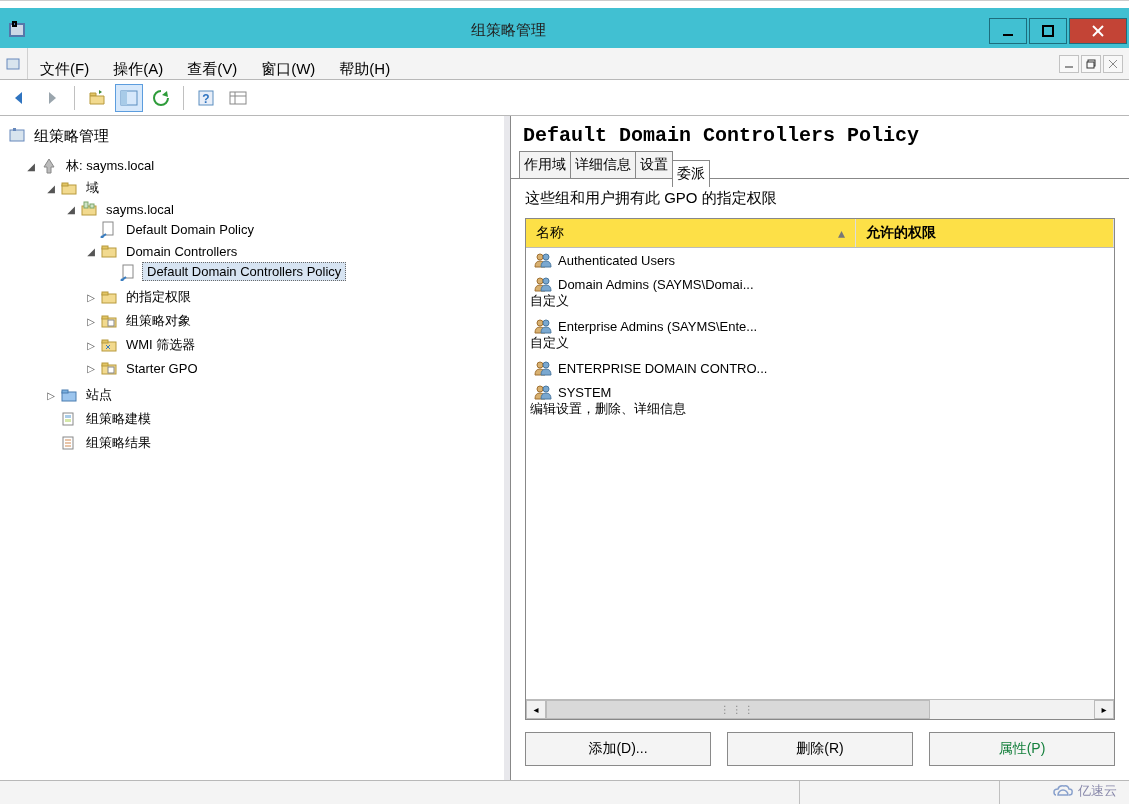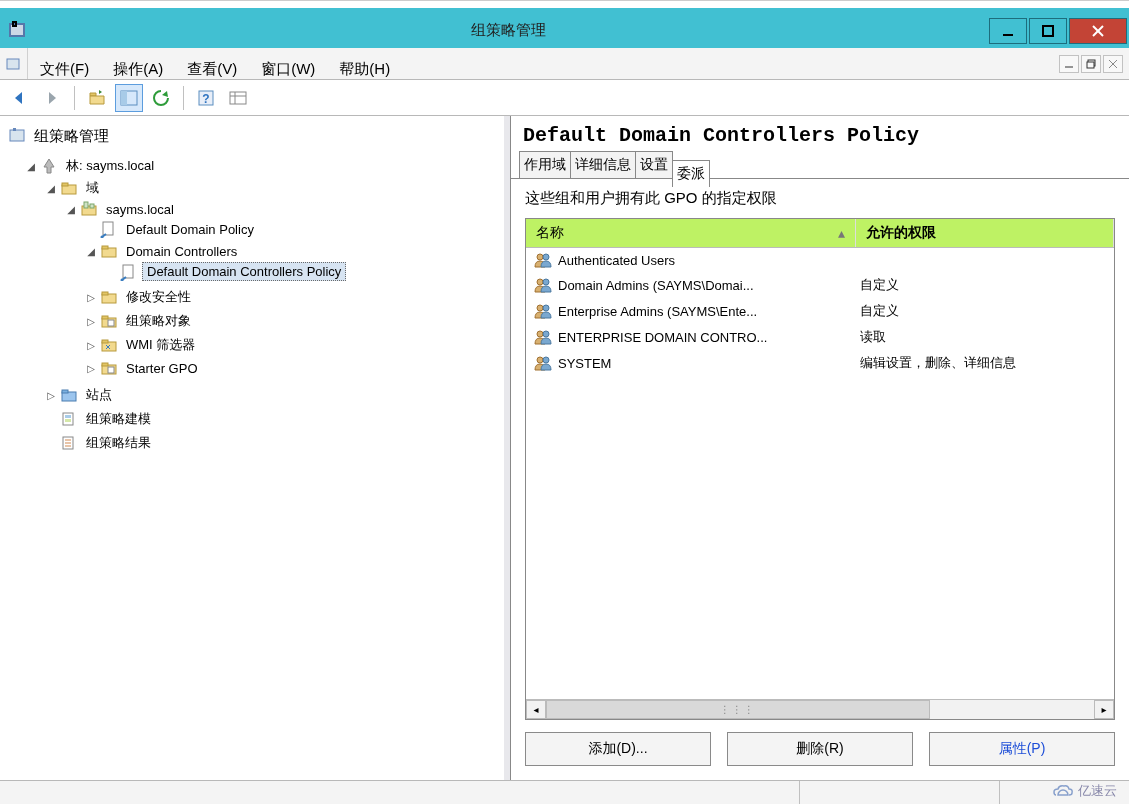--- a/index.html
+++ b/index.html
@@ -51,38 +51,38 @@
 
 .detail-header { font-family: "Courier New", monospace; font-weight:bold; font-size:20px; padding:8px 12px 4px 12px; }
 .tabs { display:flex; border-bottom:1px solid #888; padding-left:8px; height:28px; align-items:flex-end; }
 .tab { border:1px solid #888; border-bottom:none; padding:4px 4px; font-size:14px; background:#f3f3f3; margin-right:-1px; }
 .tab.active { background:#fff; position:relative; top:9px; }
 .detail-body { padding:10px 14px 6px 14px; flex:1; display:flex; flex-direction:column; }
 .detail-body .info { font-size:15px; margin-bottom:10px; }
 .detail-body .sublabel { font-size:15px; margin-bottom:8px; }
 
 .grid-wrap { border:1px solid #888; background:#fff; flex:1; display:flex; flex-direction:column; min-height:0; }
-.grid-header { display:flex; border-bottom:1px solid #bbb; background:#bef264; }
+.grid-header { display:flex; border-bottom:1px solid #bbb; background:#fde047; }
 .grid-header .col { padding:5px 10px; border-right:1px solid #ddd; font-size:14px; }
 .grid-header .col1 { width:330px; display:flex; align-items:center; justify-content:space-between; }
 .grid-header .col2 { flex:1;font-weight:bold; }
 .grid-rows { flex:1; overflow:hidden; }
-.grid-row { display:flex; padding:4px 0; }
+.grid-row { display:flex; padding:4px 0;flex-direction:column; }
 .grid-row .c1 { width:330px; padding-left:8px; display:flex; align-items:center; gap:6px; overflow:hidden; text-overflow:ellipsis; white-space:nowrap; }
 .grid-row .c2 { flex:1; padding-left:4px; white-space:nowrap; overflow:hidden; }
 .grp-icon { width:18px; height:16px; flex-shrink:0; }
 
 .hscroll { height:20px; display:flex; border-top:1px solid #bbb; }
 .hscroll .arrow { width:20px; border:1px solid #bbb; display:flex; align-items:center; justify-content:center; font-size:10px; background:#f2f2f2; }
 .hscroll .track { flex:1; background:#f2f2f2; position:relative; }
 .hscroll .thumb { position:absolute; left:0; top:0; height:100%; width:70%; background:#d9d9d9; border:1px solid #bbb; display:flex; align-items:center; justify-content:center; color:#888; font-size:10px; letter-spacing:2px; }
 
 .btn-row { display:flex; gap:16px; padding:12px 0 8px 0; }
 .btn-row .pbtn { flex:1; height:34px; border:1px solid #8a8a8a; background:#f4f4f4; font-size:14px; display:flex; align-items:center; justify-content:center; }
-.btn-row .pbtn.disabled { color:#1d4ed8; }
+.btn-row .pbtn.disabled { color:#15803d; }
 
 .statusbar { height:24px; border-top:1px solid #b8b8b8; display:flex; background:#f4f4f4; }
 .statusbar .cell { border-left:1px solid #c0c0c0; }
 .watermark { position:absolute; right:12px; bottom:4px; font-size:13px; color:#88a; display:flex; align-items:center; gap:4px; }
 
 
 </style>
 </head>
 <body>
 
@@ -259,21 +259,21 @@
                           <span class="node-label selected">Default Domain Controllers Policy</span>
                         </li>
                       </ul>
                     </li>
                     <li>
                       <span class="expander">▷</span>
                       <span class="node-icon"><svg viewBox="0 0 18 18">
                             <rect x="2" y="6" width="14" height="9" fill="#f2da8f" stroke="#b89a3d"></rect>
                             <rect x="2" y="4" width="6" height="3" fill="#e2c565" stroke="#b89a3d"></rect>
                           </svg></span>
-                      <span class="node-label">修改安全性</span>
+                      <span class="node-label">的指定权限</span>
                     </li>
                     <li>
                       <span class="expander">▷</span>
                       <span class="node-icon"><svg viewBox="0 0 18 18">
                             <rect x="2" y="6" width="14" height="9" fill="#f2da8f" stroke="#b89a3d"></rect>
                             <rect x="2" y="4" width="6" height="3" fill="#e2c565" stroke="#b89a3d"></rect>
                             <rect x="8" y="8" width="6" height="6" fill="#fff" stroke="#888"></rect>
                           </svg></span>
                       <span class="node-label">组策略对象</span>
                     </li>
@@ -389,21 +389,20 @@
             <div class="grid-row">
               <div class="c1">
                 <svg class="grp-icon" viewBox="0 0 18 16">
                   <circle cx="6" cy="5" r="3" fill="#d8b070" stroke="#a07030"></circle>
                   <circle cx="12" cy="5" r="3" fill="#7aa8d0" stroke="#4a78a0"></circle>
                   <path d="M1 15 Q1 9 6 9 Q11 9 11 15 Z" fill="#d8b070" stroke="#a07030"></path>
                   <path d="M7 15 Q7 9 12 9 Q17 9 17 15 Z" fill="#7aa8d0" stroke="#4a78a0"></path>
                 </svg>
                 <span>ENTERPRISE DOMAIN CONTRO...</span>
               </div>
-              <div class="c2">读取</div>
             </div>
             <div class="grid-row">
               <div class="c1">
                 <svg class="grp-icon" viewBox="0 0 18 16">
                   <circle cx="6" cy="5" r="3" fill="#d8b070" stroke="#a07030"></circle>
                   <circle cx="12" cy="5" r="3" fill="#7aa8d0" stroke="#4a78a0"></circle>
                   <path d="M1 15 Q1 9 6 9 Q11 9 11 15 Z" fill="#d8b070" stroke="#a07030"></path>
                   <path d="M7 15 Q7 9 12 9 Q17 9 17 15 Z" fill="#7aa8d0" stroke="#4a78a0"></path>
                 </svg>
                 <span>SYSTEM</span>

